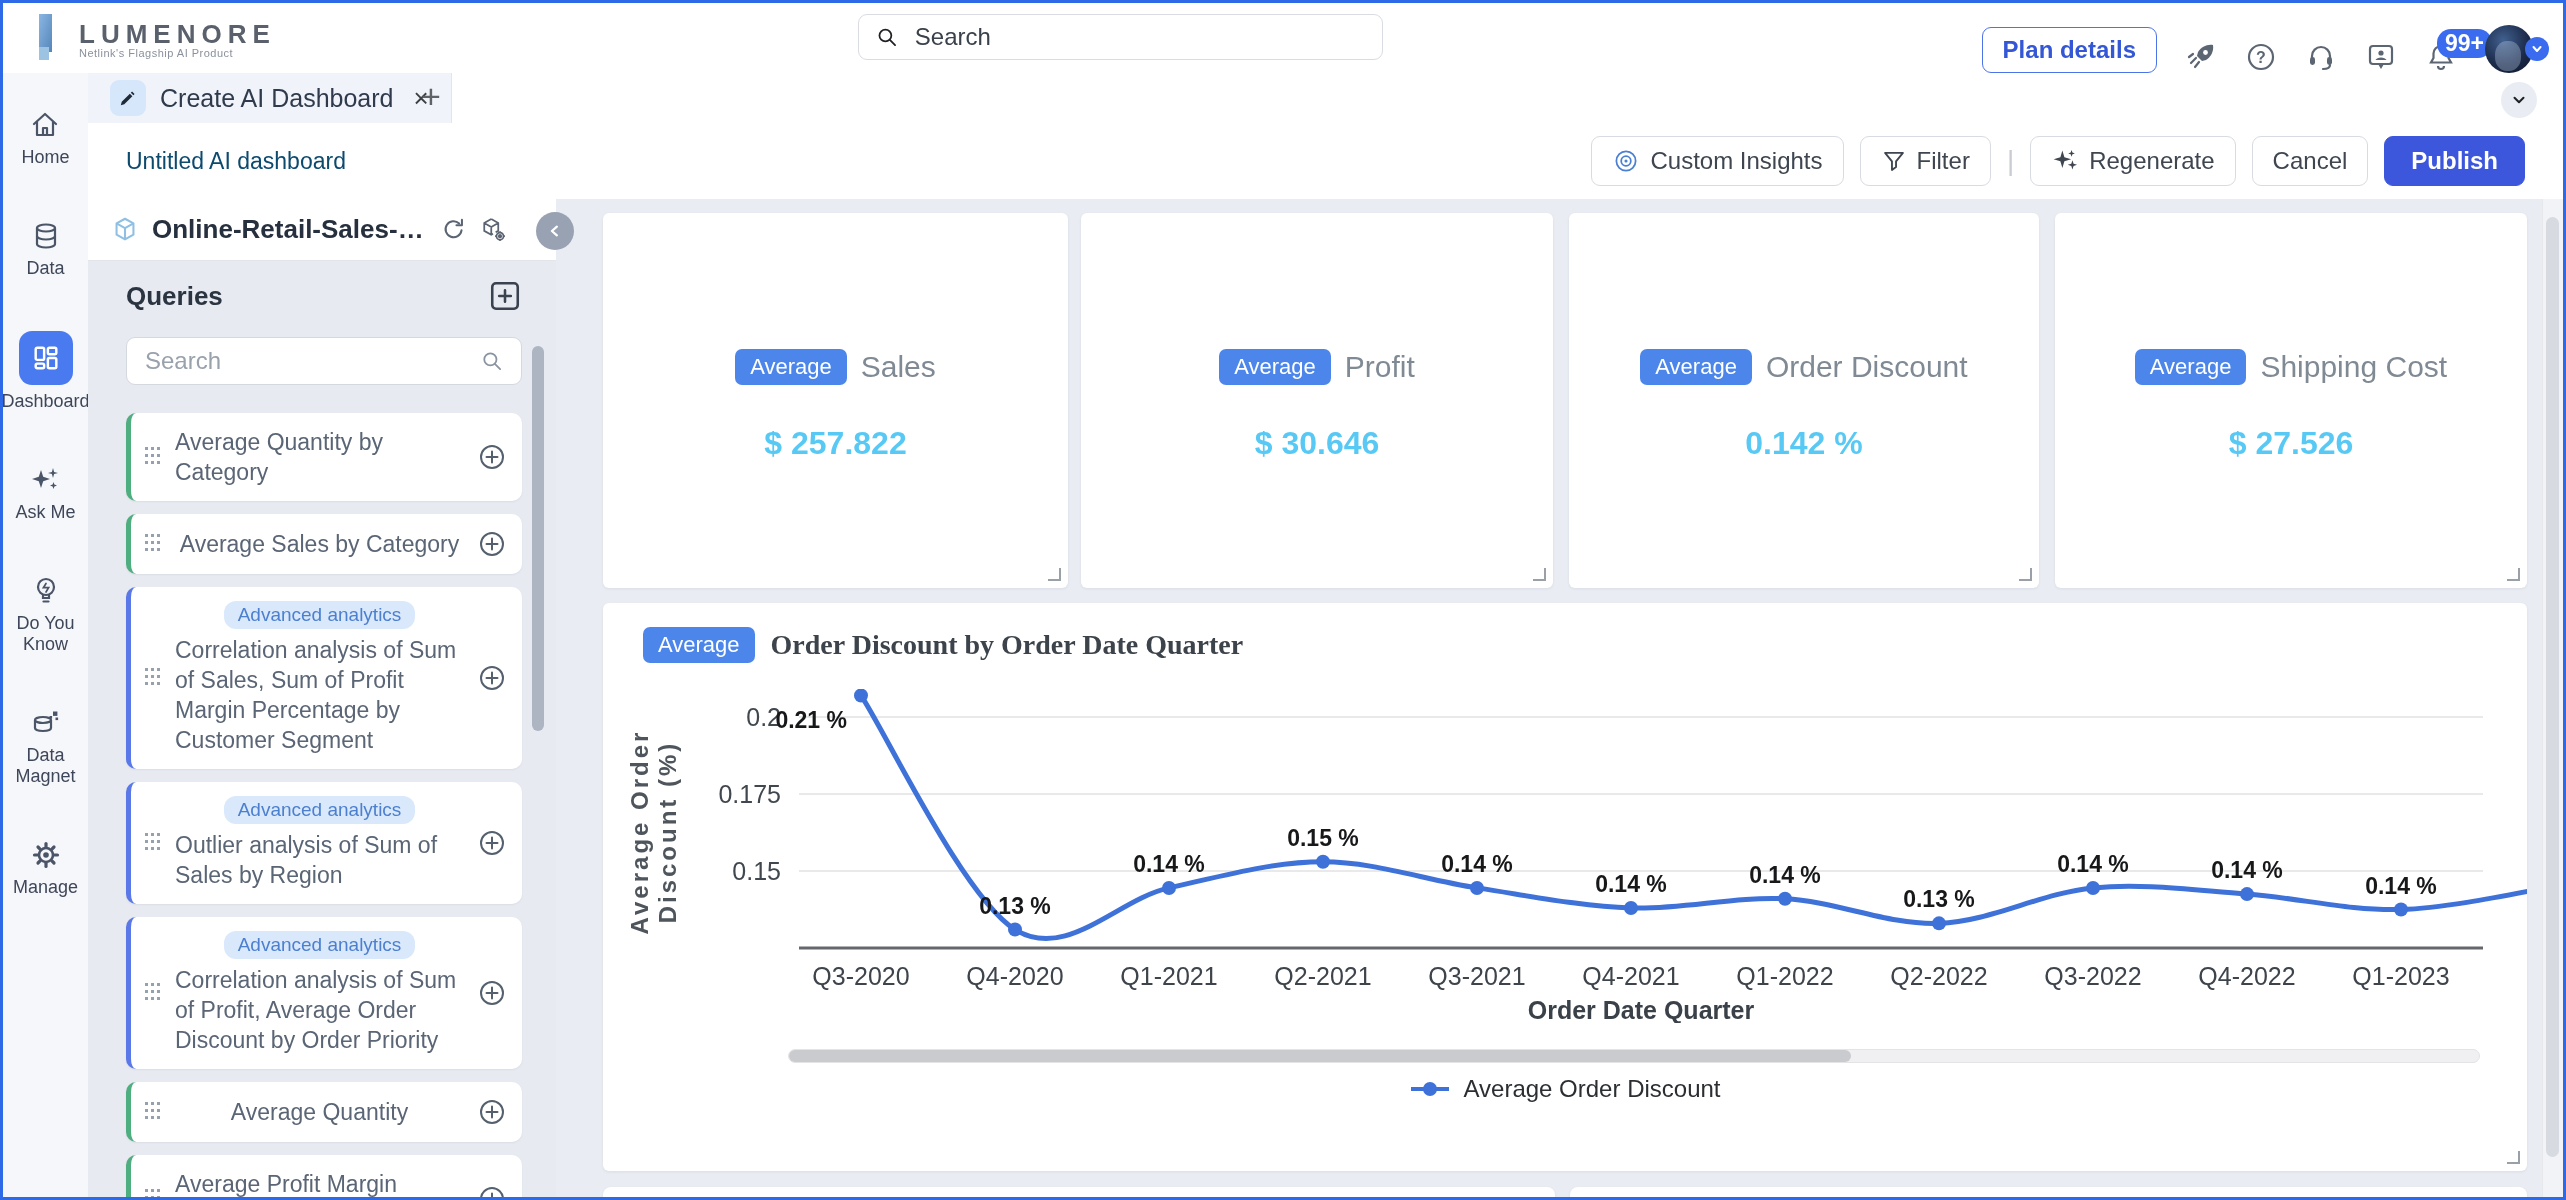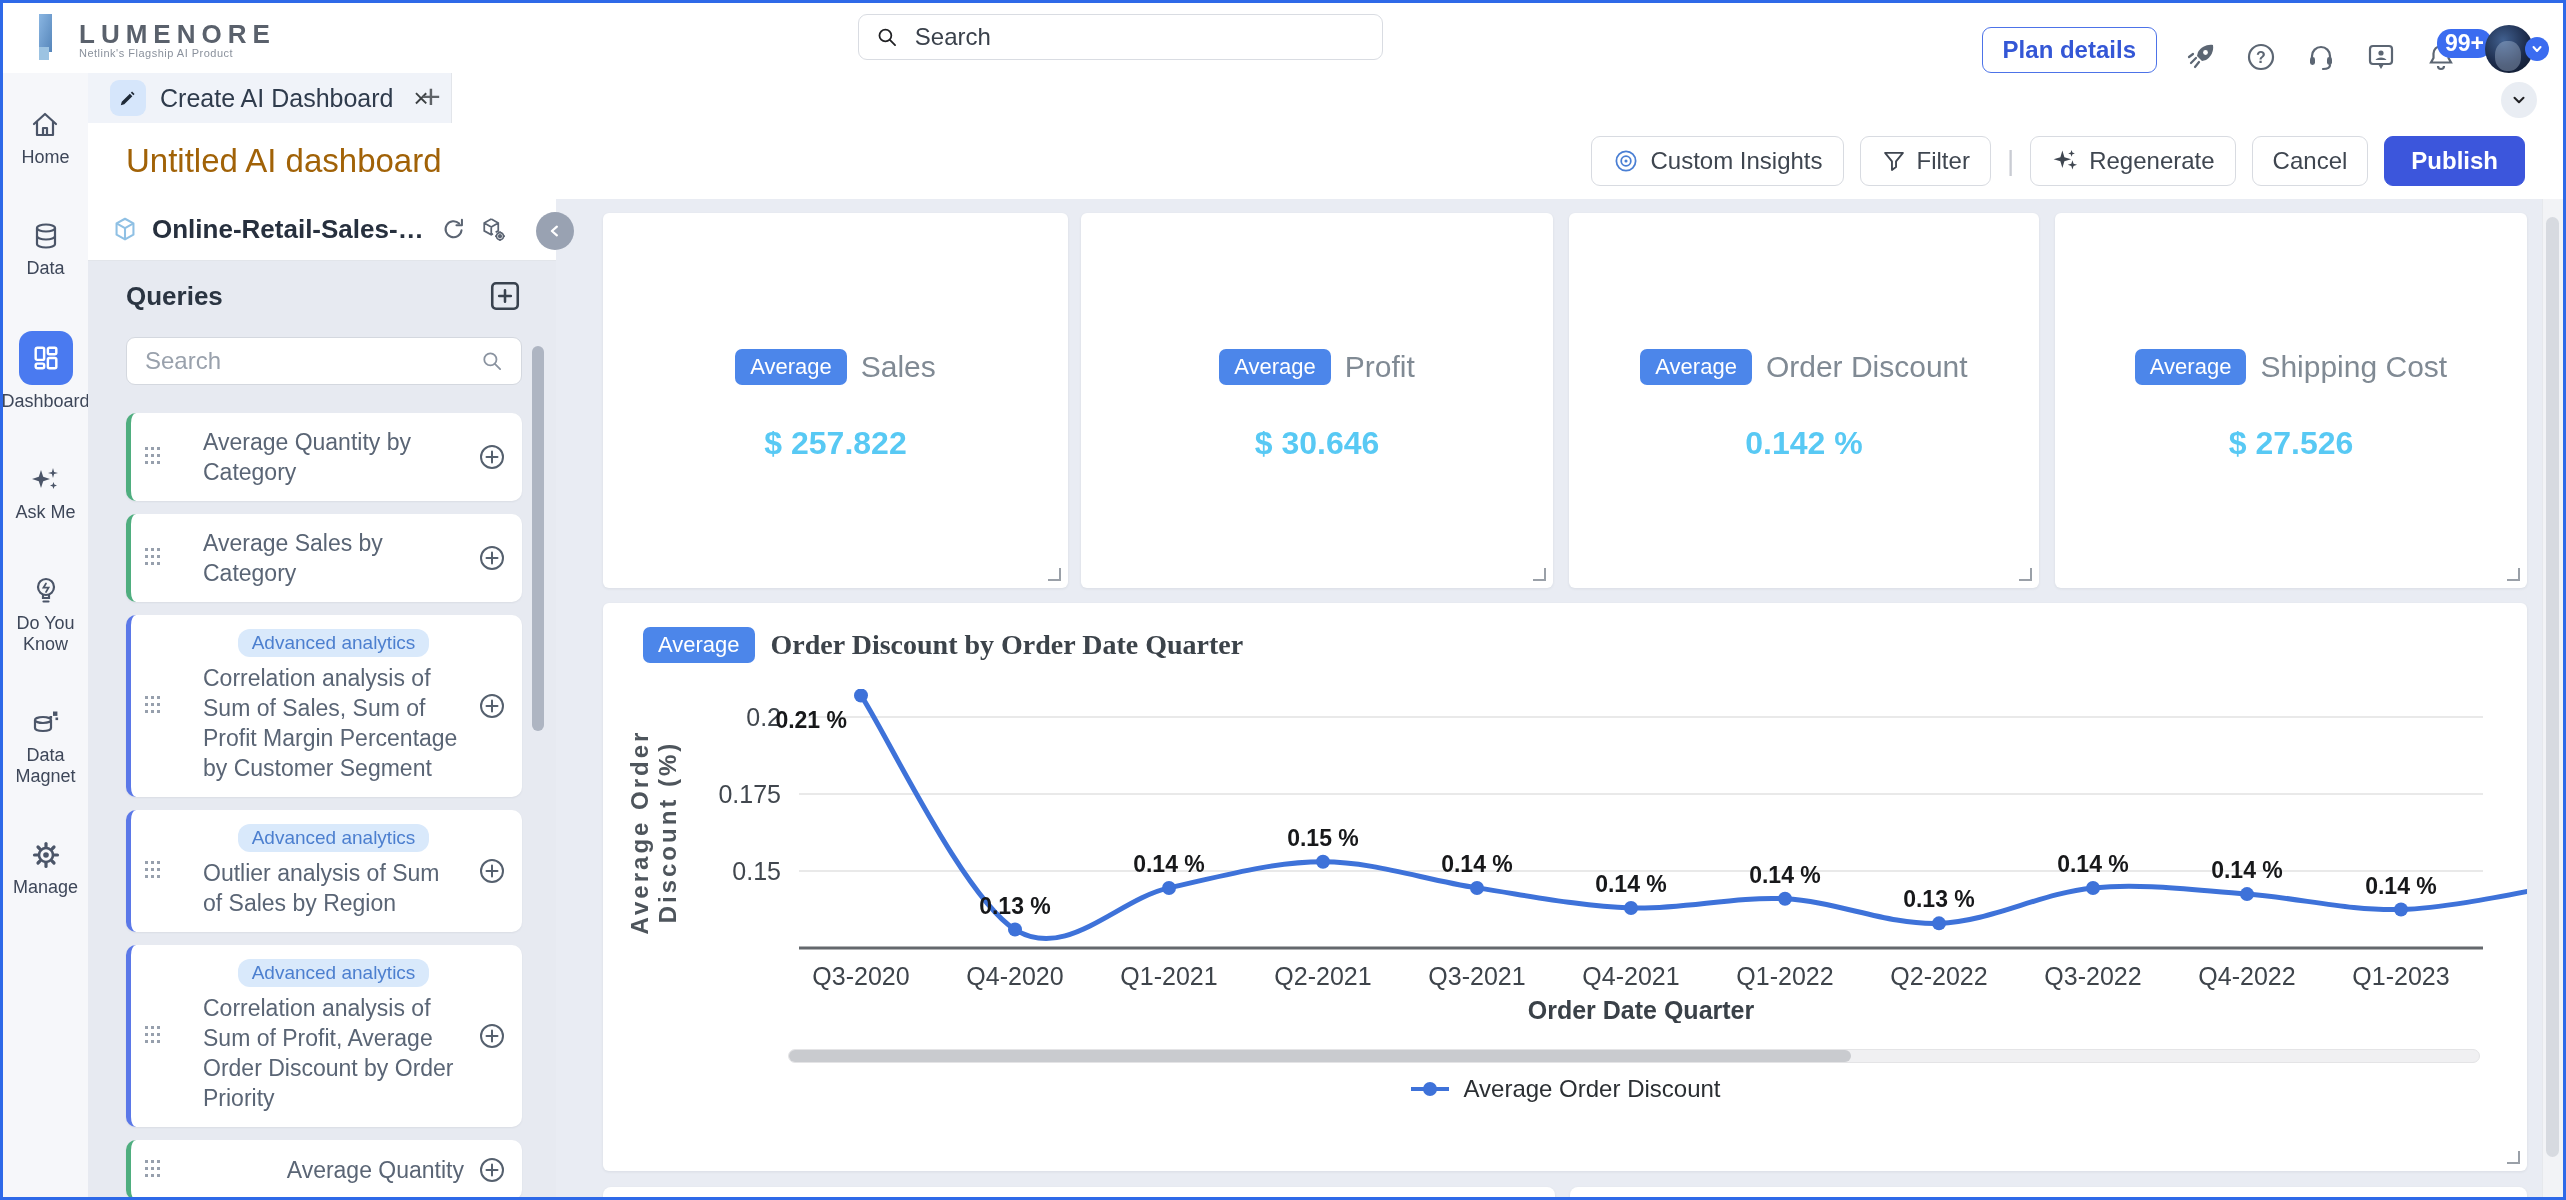--- a/index.html
+++ b/index.html
@@ -40,21 +40,21 @@
   .tab-chip{width:36px;height:36px;border-radius:9px;background:#d6e6fb;display:flex;align-items:center;justify-content:center;}
   .tab-label{font-size:25px;color:#2f3b4c;}
   .tab-close{font-size:26px;color:#3c4043;margin-left:6px;cursor:pointer;line-height:1;}
   .tab-plus{position:absolute;left:418px;top:6px;font-size:34px;color:#5f6368;cursor:pointer;line-height:1;}
   .tab-chevron{position:absolute;right:26px;top:9px;width:36px;height:36px;border-radius:50%;background:#e9edf3;
                display:flex;align-items:center;justify-content:center;cursor:pointer;}
 
   
   .titlebar{left:85px;right:0;top:120px;height:76px;background:#fff;border-bottom:1px solid #e6e8ec;
             display:flex;align-items:center;}
-  .page-title{font-size:33px;color:#a16207;margin-left:38px;flex:0 0 auto;}
+  .page-title{font-size:23px;color:#0c4a6e;margin-left:38px;flex:0 0 auto;}
   .title-actions{margin-left:auto;display:flex;align-items:center;gap:16px;padding-right:38px;}
   .act-btn{display:flex;align-items:center;gap:10px;background:#fff;border:1.5px solid #d8dbe1;border-radius:9px;
            height:50px;padding:0 20px;font-size:24px;color:#3f4650;cursor:pointer;font-family:"Liberation Sans",sans-serif;}
   .act-sep{color:#c9ccd3;font-size:28px;}
   .publish-btn{background:#3c56dc;border:1.5px solid #3c56dc;color:#fff;border-radius:9px;height:50px;padding:0 26px;
                font-size:24px;font-weight:600;cursor:pointer;font-family:"Liberation Sans",sans-serif;}
 
   
   .rail{left:0;top:70px;bottom:0;width:85px;background:#f6f7fa;display:flex;flex-direction:column;align-items:center;
         padding-top:36px;box-sizing:border-box;gap:12px;}
@@ -79,21 +79,21 @@
   .panel-search{height:48px;background:#fff;border:1px solid #d4d8df;border-radius:9px;display:flex;align-items:center;
                 padding:0 16px;box-sizing:border-box;margin-bottom:28px;}
   .panel-search input{border:none;outline:none;flex:1;font-size:24px;color:#3a414b;background:transparent;
                       font-family:"Liberation Sans",sans-serif;}
   .panel-search input::placeholder{color:#99a1ac;opacity:1;}
   .qlist{display:flex;flex-direction:column;gap:13px;}
   .qitem{background:#fff;border-radius:10px;display:flex;align-items:center;gap:12px;padding:14px 14px 14px 12px;
          box-shadow:0 1px 2px rgba(40,50,70,.07);cursor:grab;border-left:5px solid transparent;}
   .qitem.accent-green{border-left-color:#4fae7f;}
   .qitem.accent-blue{border-left-color:#5b78e8;}
-  .qbody{flex:1;display:flex;flex-direction:column;align-items:flex-end;margin-left:28px;}
+  .qbody{flex:1;display:flex;flex-direction:column;align-items:center;}
   .qbadge{background:#d9e9fb;color:#4c7fcf;font-size:19px;border-radius:12px;padding:3px 14px;margin-bottom:6px;
           align-self:center;}
   .qlabel{font-size:23px;color:#5a6575;line-height:30px;}
   .panel-thumb{position:absolute;right:12px;top:147px;width:12px;height:385px;background:#aeb5c2;border-radius:6px;}
 
   
   .kpi-card{position:absolute;top:14px;height:375px;background:#fff;border-radius:6px;box-shadow:0 1px 3px rgba(40,50,70,.08);}
   .kpi-head{position:absolute;left:0;right:0;top:136px;display:flex;align-items:center;justify-content:center;gap:14px;}
   .avg-badge{background:#4c86ea;color:#fff;font-size:22px;border-radius:7px;padding:7px 15px;line-height:1;}
   .kpi-title{font-size:30px;color:#808a94;}

